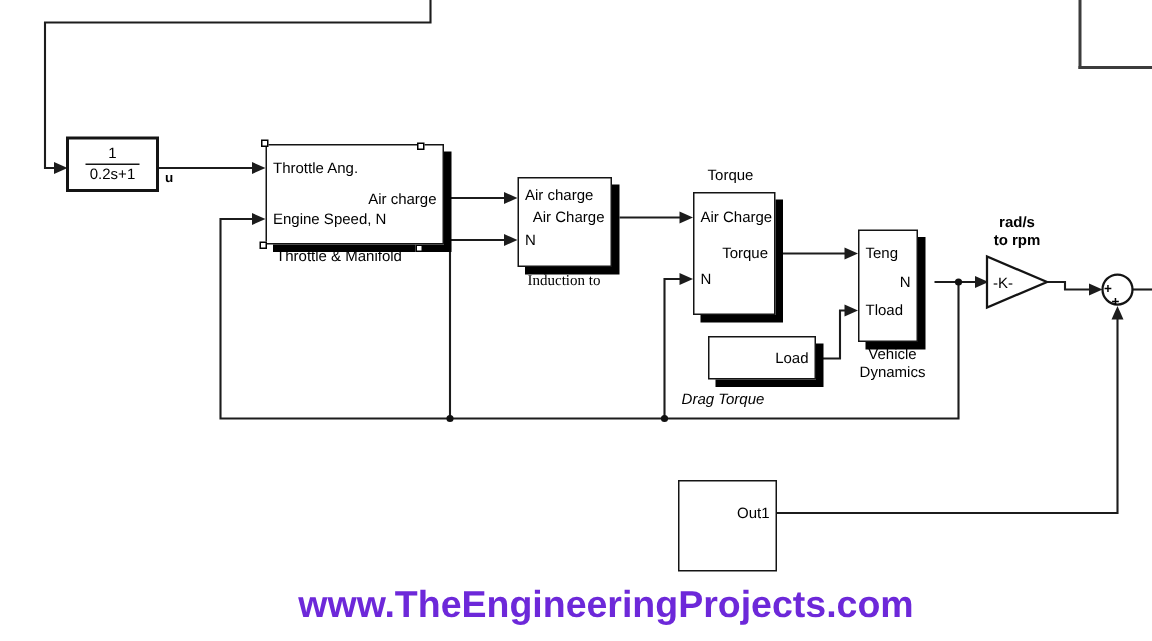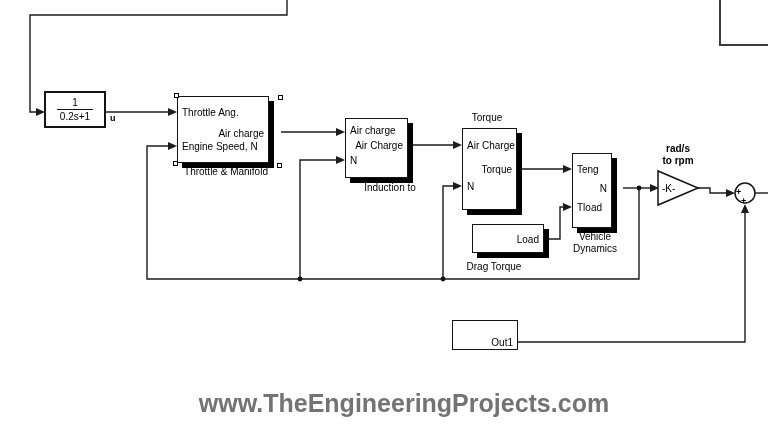--- a/index.html
+++ b/index.html
@@ -30,21 +30,21 @@
     position:absolute;width:5px;height:5px;background:#fff;
     border:1px solid #000;box-sizing:border-box;z-index:4;
   }
   #partial-block{
     position:absolute;left:719px;top:-10px;width:60px;height:56px;
     background:#fff;border-left:2px solid #3c3c3c;border-bottom:2px solid #3c3c3c;
     box-sizing:border-box;z-index:2;
   }
   #watermark{
     position:absolute;left:0;right:0;top:389px;text-align:center;
-    font-size:25px;font-weight:bold;color:#737373;z-index:2;letter-spacing:0px;padding-left:40px;
+    font-size:25px;font-weight:bold;color:#6d28d9;z-index:2;letter-spacing:0px;padding-left:40px;
   }
 </style>
 </head>
 <body>
 
 <div id="canvas">
 
   <svg id="wires" width="768" height="427" viewBox="0 0 768 427">
     <g stroke="#1c1c1c" stroke-width="1.4" fill="none">
       <polyline points="287,0 287,15 30,15 30,112 37,112"></polyline>
@@ -94,66 +94,66 @@
   <div id="partial-block"></div>
 
   <div class="block" style="left:44px;top:91px;width:62px;height:37px;border-width:2px;">
     <div class="frac">
       <span class="num">1</span>
       <span class="den">0.2s+1</span>
     </div>
   </div>
   <span class="sig-label" style="left:110px;top:113px;">u</span>
 
-  <div class="block shadow" style="left:177px;top:96px;width:92px;height:67px;">
+  <div class="block shadow" style="left:177px;top:96px;width:119px;height:67px;">
     <span class="port in" style="top:10px;">Throttle Ang.</span>
     <span class="port out" style="top:31px;">Air charge</span>
     <span class="port in" style="top:44px;text-align:right;">Engine Speed, N</span>
   </div>
   <div class="handle" style="left:174px;top:93px;"></div>
   <div class="handle" style="left:278px;top:95px;"></div>
   <div class="handle" style="left:173px;top:161px;"></div>
   <div class="handle" style="left:277px;top:163px;"></div>
   <div class="blk-label" style="left:156px;top:166px;width:140px;">Throttle &amp; Manifold</div>
 
   <div class="block shadow" style="left:345px;top:118px;width:63px;height:60px;">
     <span class="port in" style="top:6px;">Air charge</span>
     <span class="port out" style="top:21px;">Air Charge</span>
     <span class="port in" style="top:36px;">N</span>
   </div>
-  <div class="blk-label" style="left:320px;top:182px;width:140px;">
+  <div class="blk-label" style="left:306px;top:182px;width:140px;font-family:Liberation Serif, serif;">
     <div>Induction to</div>
   </div>
 
   <div class="blk-label" style="left:447px;top:112px;width:80px;">Torque</div>
   <div class="block shadow" style="left:462px;top:128px;width:55px;height:82px;">
     <span class="port in" style="top:11px;">Air Charge</span>
     <span class="port out" style="top:35px;">Torque</span>
     <span class="port in" style="top:52px;">N</span>
   </div>
 
   <div class="block shadow" style="left:472px;top:224px;width:72px;height:29px;">
     <span class="port out" style="top:9px;">Load</span>
   </div>
-  <div class="blk-label" style="left:444px;top:261px;width:100px;">Drag Torque</div>
+  <div class="blk-label" style="left:432px;top:261px;width:100px;font-style:italic;">Drag Torque</div>
 
   <div class="block shadow" style="left:572px;top:153px;width:40px;height:75px;">
     <span class="port in" style="top:10px;">Teng</span>
     <span class="port out" style="top:29px;">N</span>
     <span class="port in" style="top:48px;">Tload</span>
   </div>
   <div class="blk-label" style="left:545px;top:231px;width:100px;">
     <div>Vehicle</div>
     <div>Dynamics</div>
   </div>
 
   <div class="blk-label" style="left:638px;top:143px;width:80px;font-weight:bold;">
     <div>rad/s</div>
     <div>to rpm</div>
   </div>
 
-  <div class="block" style="left:452px;top:320px;width:66px;height:30px;">
+  <div class="block" style="left:452px;top:320px;width:66px;height:61px;">
     <span class="port out" style="top:16px;">Out1</span>
   </div>
 
   <div id="watermark">www.TheEngineeringProjects.com</div>
 
 </div>
 
 </body></html>

